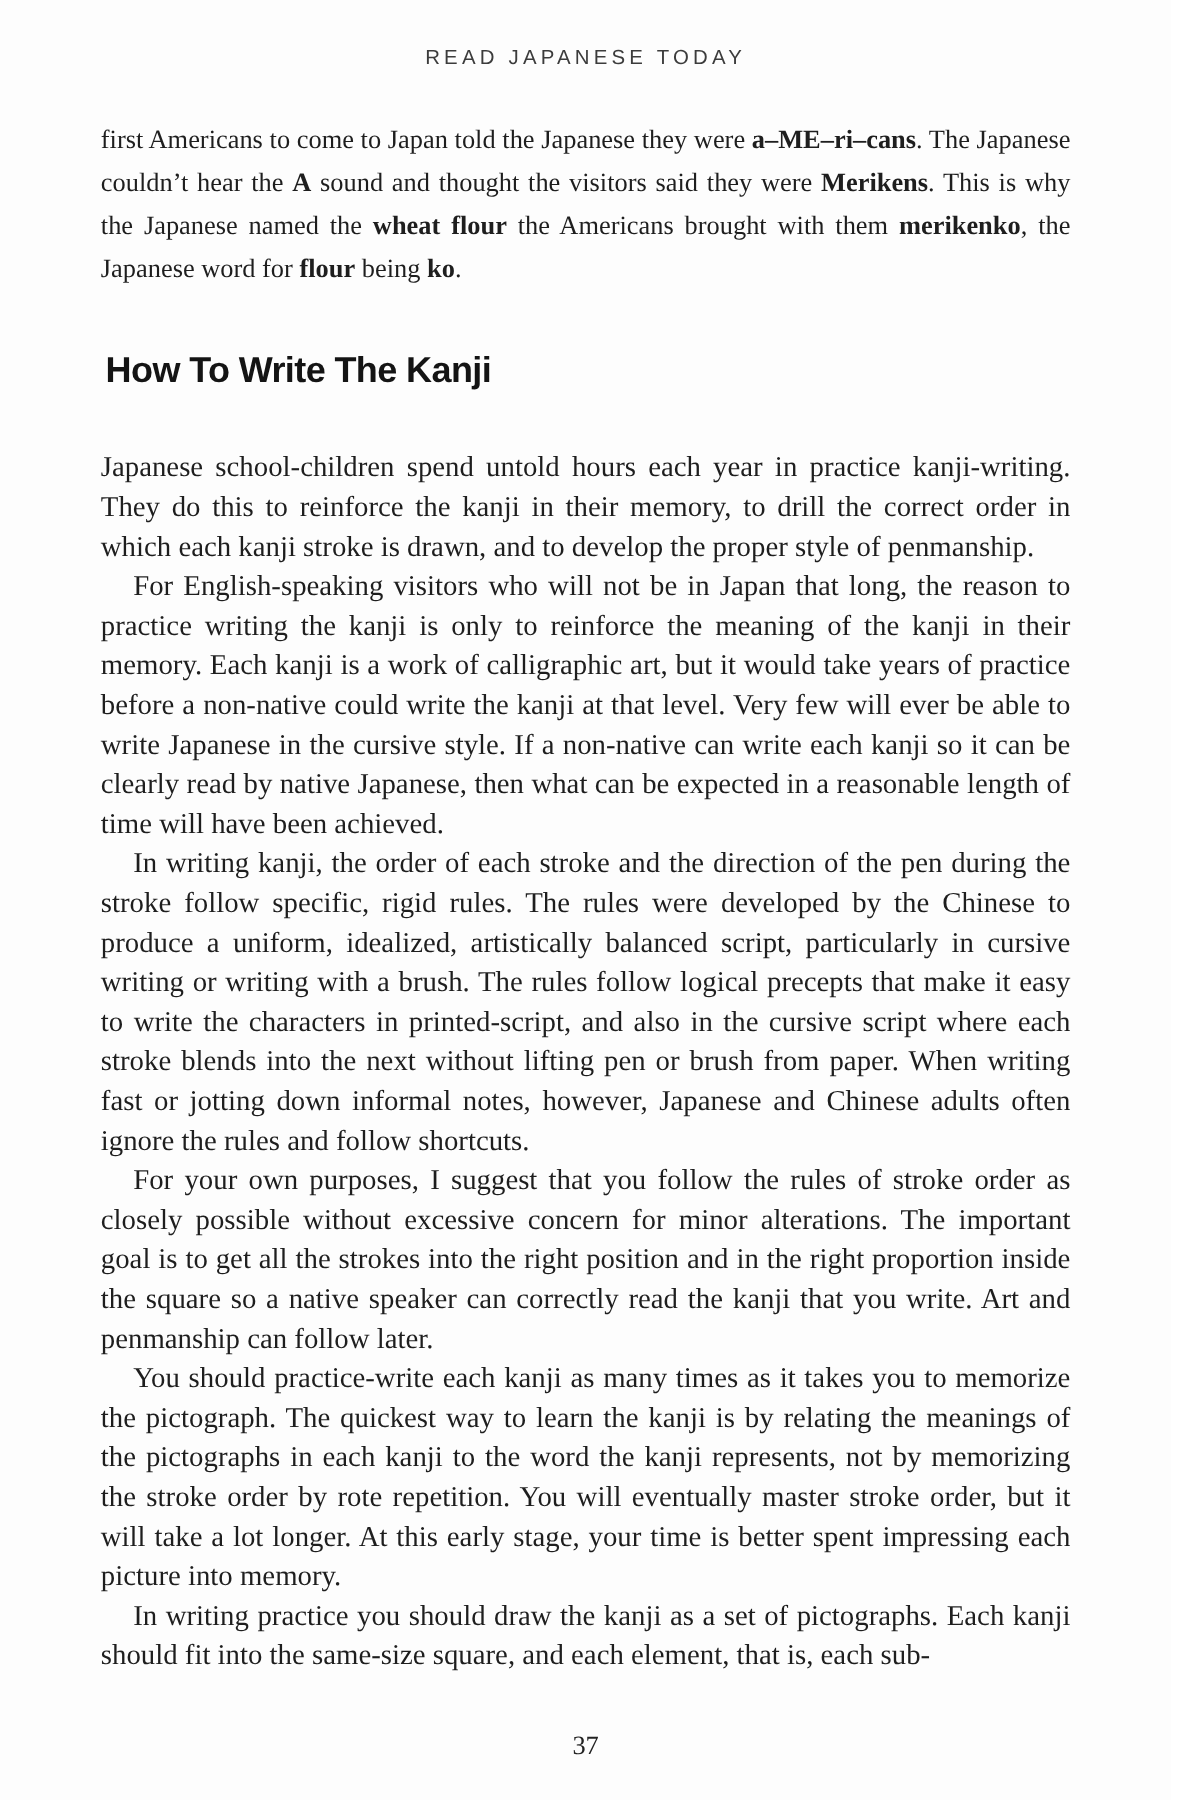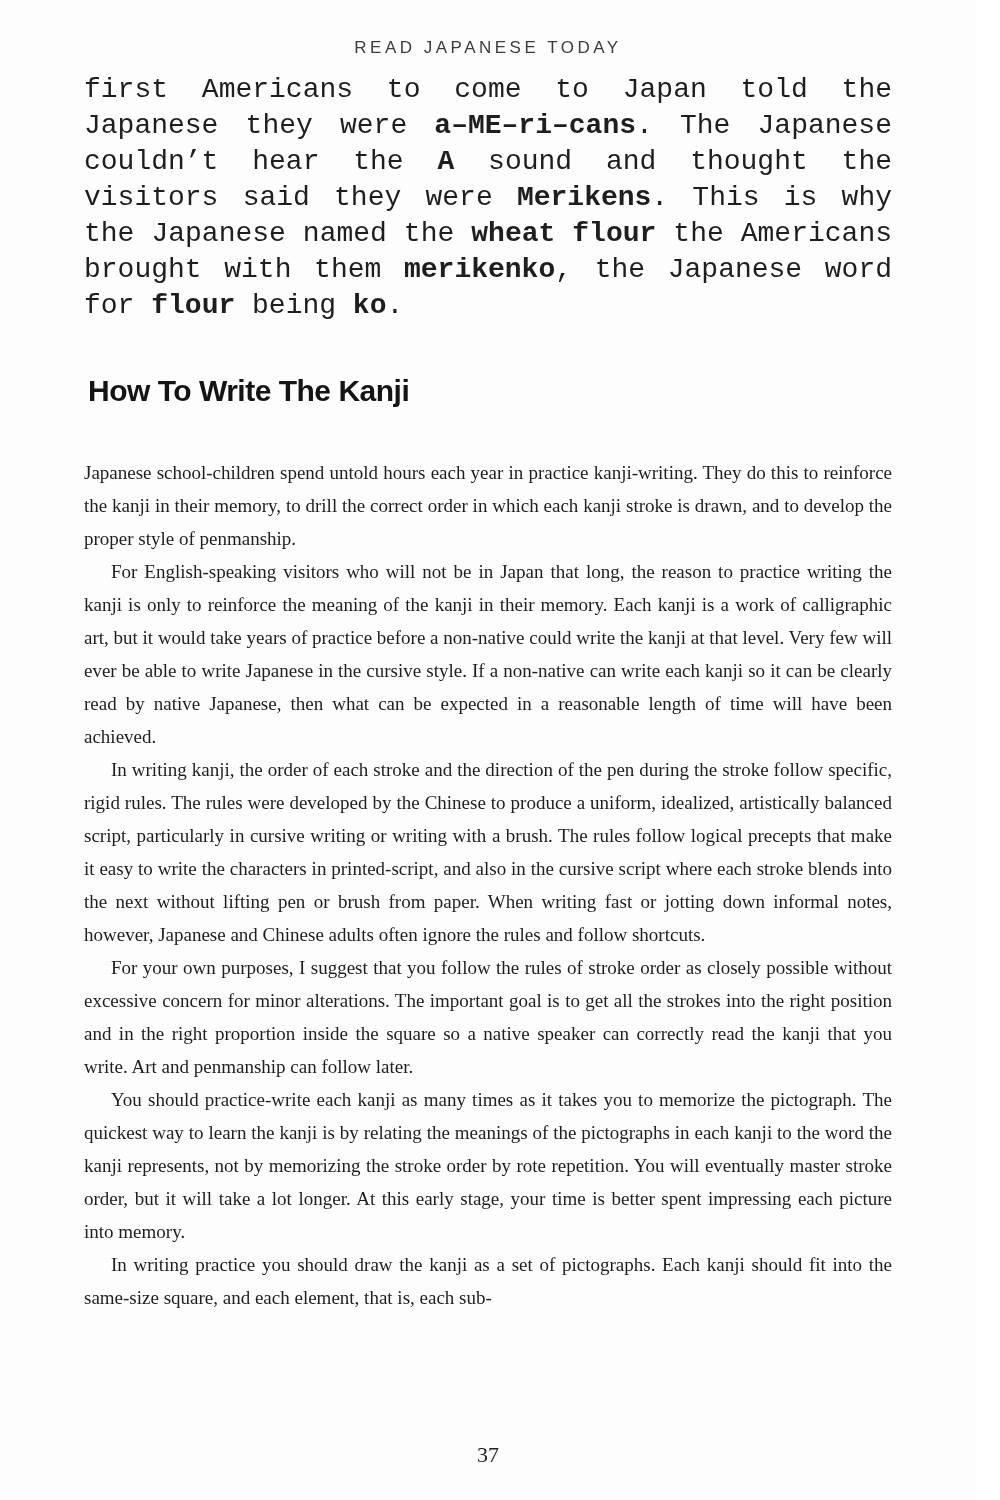--- a/index.html
+++ b/index.html
@@ -22,43 +22,42 @@
     font-family: "Liberation Sans", sans-serif;
     font-size: 17px;
     font-weight: 400;
     letter-spacing: 3.5px;
     color: #3c3c3c;
   }
   .content {
     margin: 0 84px;
   }
   .intro {
-    margin: 14px 0 0 0;
-    font-size: 28px;
+    margin: 40px 0 0 0;
+    font-size: 22px;
     line-height: 36px;
     text-align: justify;
-    font-family: Liberation Mono, monospace;
   }
   .intro .bold {
     font-weight: bold;
   }
   .section-heading {
     margin: 50px 0 0 4px;
     font-family: "Liberation Sans", sans-serif;
     font-weight: bold;
     font-size: 30px;
     letter-spacing: -0.5px;
     color: #141414;
   }
   .section-paragraphs {
     margin-top: 48px;
   }
   .body-para {
     margin: 0;
-    font-size: 19px;
+    font-size: 24px;
     line-height: 33px;
     text-align: justify;
     font-family: Liberation Serif, serif;
   }
   .body-para.indent {
     text-indent: 27px;
   }
   .page-number {
     position: absolute;
     bottom: 32px;

